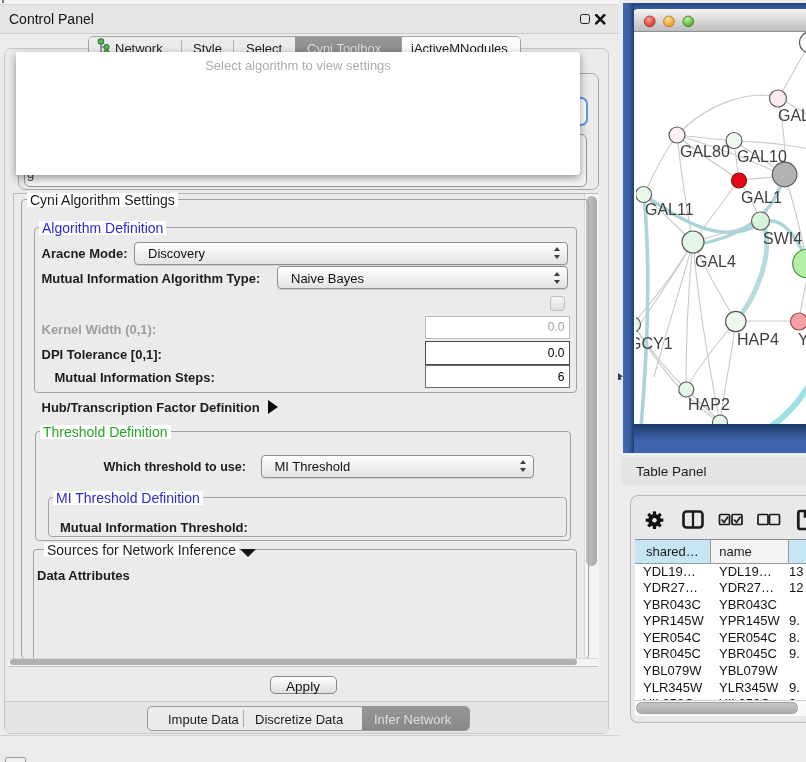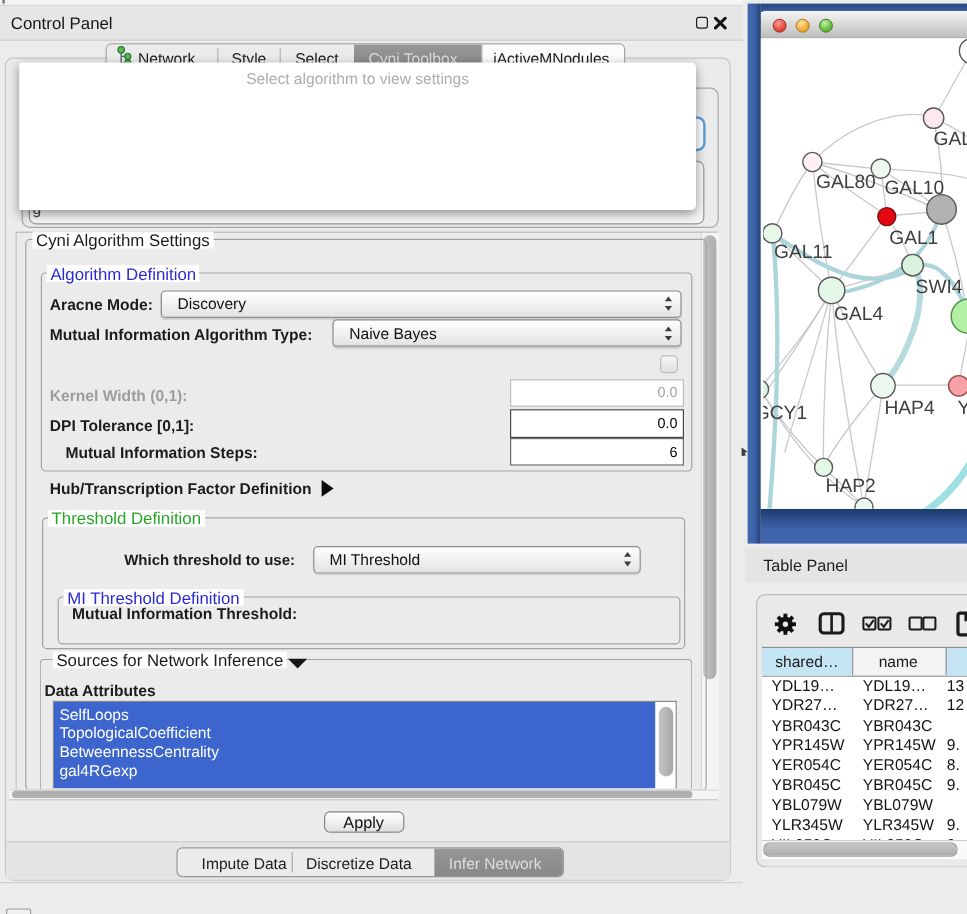--- a/index.html
+++ b/index.html
@@ -106,32 +106,27 @@
 
   <div class="abs b13" style="left:103.5px;top:460px;font-size:12.5px;">Which threshold to use:</div>
   <div class="combo" style="left:260.5px;top:454.5px;width:271px;height:21px;">
       <span class="ct">MI Threshold</span>
       <span class="spin"></span>
     </div>
 
   <div class="grp" style="left:47.5px;top:497px;width:517px;height:38px;"></div>
   <div class="glabel" style="left:53px;top:491px;font-size:14px;color:#2a2ad2;">MI Threshold Definition</div>
 
-  <div class="abs b13" style="left:60px;top:504px;">Mutual Information Threshold:</div>
+  <div class="abs b13" style="left:60px;top:520px;">Mutual Information Threshold:</div>
 
   <div class="grp" style="left:33px;top:548.5px;width:542px;height:108px;border-radius:4px 4px 0 0;border-bottom:none;"></div>
   <div class="glabel" style="left:44px;top:542.5px;font-size:14px;color:#1c1c1c;">Sources for Network Inference</div>
   <div class="abs" style="left:240px;top:548.5px;width:0;height:0;border-left:8px solid transparent;border-right:8px solid transparent;border-top:8.5px solid #151515;"></div>
   <div class="abs b13" style="left:37px;top:568px;">Data Attributes</div>
 
-  <div class="abs" style="left:44px;top:584px;width:520px;height:73px;border:1px solid #8a8a8a;border-bottom:none;background:#fff;box-sizing:border-box;overflow:hidden;">
-    <div class="abs" style="left:0;top:0;width:501px;height:72px;background:#3c66cd;"></div>
-    <div class="abs" style="left:4.5px;top:2.5px;font-size:13px;color:#fff;line-height:15.9px;">SelfLoops<br>TopologicalCoefficient<br>BetweennessCentrality<br>gal4RGexp</div>
-    <div class="abs" style="left:504px;top:4px;width:12px;height:58px;background:linear-gradient(90deg,#c4c4c4,#a8a8a8);border-radius:6px;"></div>
-  </div>
 
   <div class="abs" style="left:8px;top:657.5px;width:590px;height:9.5px;background:#f4f4f4;border-top:1px solid #d8d8d8;border-bottom:1px solid #c2c2c2;box-sizing:border-box;"></div>
   <div class="abs" style="left:10px;top:659px;width:567px;height:6px;background:#b0b0b0;border-radius:3px;"></div>
 
   <div class="abs" style="left:269.5px;top:675.5px;width:67px;height:18.5px;border:1px solid #878787;border-radius:5px;background:linear-gradient(#ffffff,#f0f0f0 50%,#dedede);box-sizing:border-box;text-align:center;">
     <span style="font-size:13.5px;color:#111;line-height:17px;">Apply</span>
   </div>
 
   <div class="abs" style="left:5px;top:701px;width:603px;height:32px;background:#e4e4e4;border-top:1px solid #cacaca;box-sizing:border-box;"></div>
 
@@ -301,21 +296,21 @@
       <path d="M173.8,3.5 v5.2 h7" stroke-width="2.2"></path>
     </g>
   </svg>
 
   <div class="abs" style="left:4px;top:43px;width:176px;height:175.5px;background:#fff;border-top:1px solid #8f8f8f;box-sizing:border-box;">
 
     <div class="abs" style="left:0;top:0;width:176px;height:23.5px;border-bottom:1px solid #9a9a9a;background:#f3f3f3;"></div>
     <div class="abs" style="left:0;top:0;width:74.8px;height:23.5px;background:#c5e4f4;border-right:1px solid #9a9a9a;"></div>
     <div class="abs" style="left:152.6px;top:0;width:23.4px;height:23.5px;background:#c5e4f4;border-left:1px solid #9a9a9a;"></div>
     <div class="abs" style="left:0;top:4px;width:74.8px;text-align:center;font-size:13px;color:#1c1c1c;">shared…</div>
-    <div class="abs" style="left:75px;top:4px;width:77px;text-align:center;font-size:13px;color:#1c1c1c;">name</div>
+    <div class="abs" style="left:62px;top:4px;width:77px;text-align:center;font-size:13px;color:#1c1c1c;">name</div>
 
     <div class="abs" style="left:8px;top:24px;font-size:13px;color:#141414;line-height:16.6px;">YDL19…<br>YDR27…<br>YBR043C<br>YPR145W<br>YER054C<br>YBR045C<br>YBL079W<br>YLR345W<br>YIL052C</div>
     <div class="abs" style="left:84px;top:24px;font-size:13px;color:#141414;line-height:16.6px;">YDL19…<br>YDR27…<br>YBR043C<br>YPR145W<br>YER054C<br>YBR045C<br>YBL079W<br>YLR345W<br>YIL052C</div>
     <div class="abs" style="left:154px;top:24px;font-size:13px;color:#141414;line-height:16.6px;">13<br>12<br>&nbsp;<br>9.<br>8.<br>9.<br>&nbsp;<br>9.<br>9.</div>
 
     <div class="abs" style="left:0;top:160.5px;width:176px;height:14.5px;background:#fafafa;border-top:1px solid #cfcfcf;"></div>
     <div class="abs" style="left:1px;top:162px;width:160px;height:10.5px;background:linear-gradient(#c6c6c6,#adadad);border-radius:5.5px;border:0.5px solid #9f9f9f;"></div>
   </div>
 </div>
 

